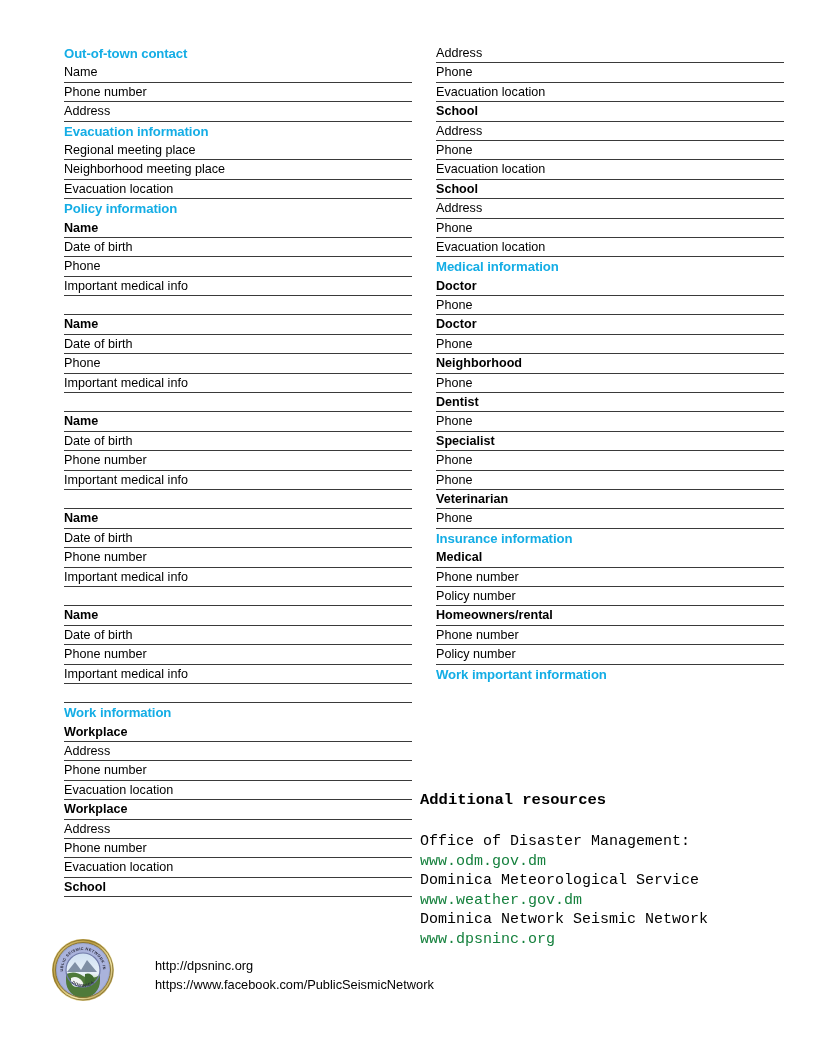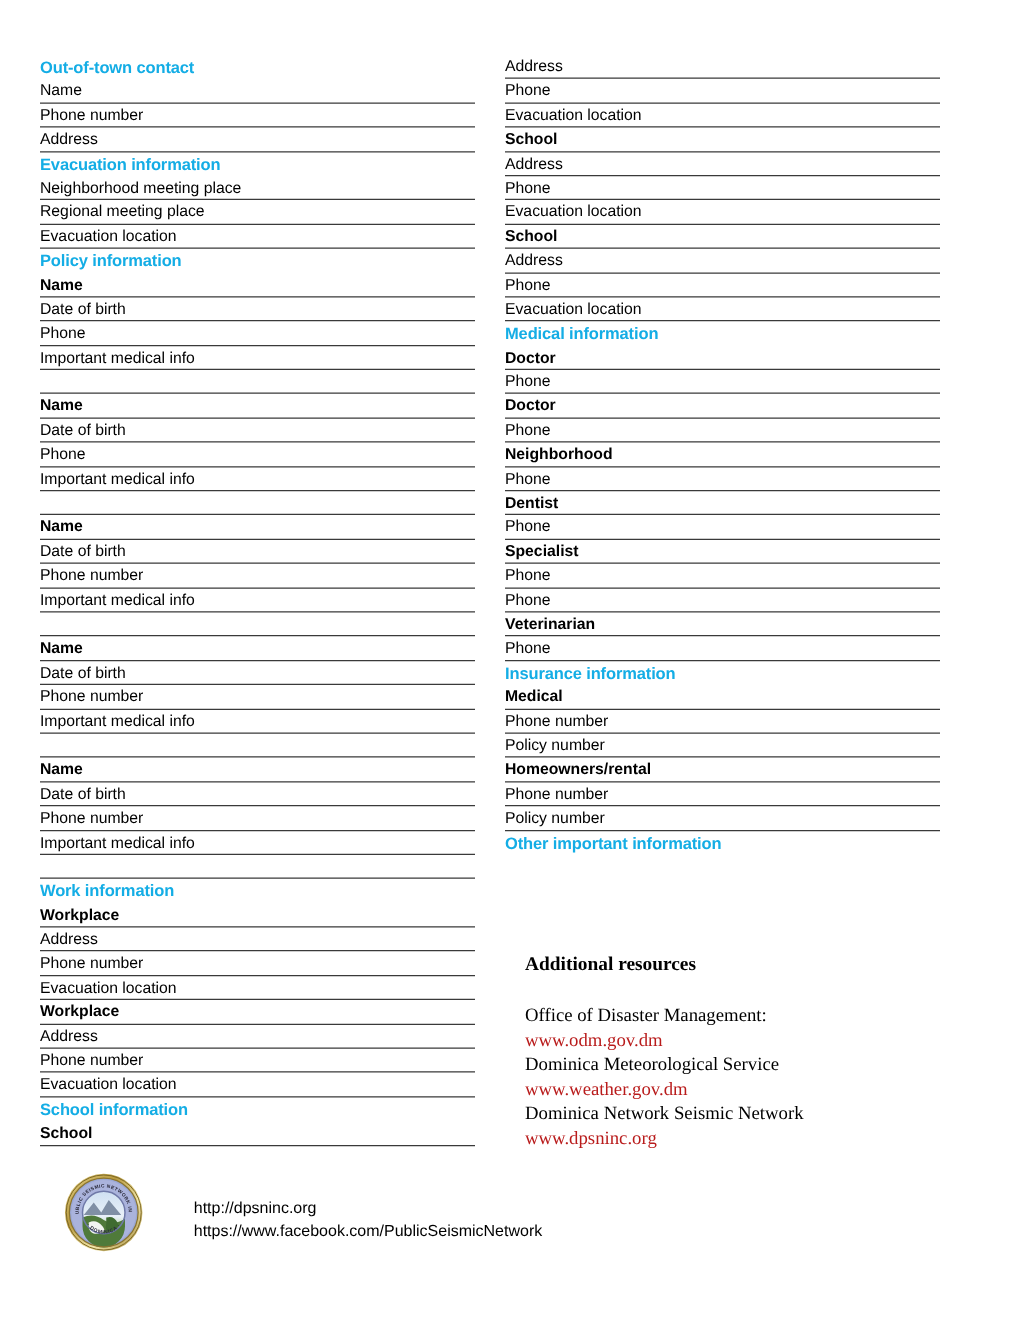--- a/index.html
+++ b/index.html
@@ -19,21 +19,21 @@
   .page {
     position: absolute;
     left: 0; top: 0;
     width: 816px;
     height: 1056px;
   }
 
   
   .columns {
     position: absolute;
-    left: 32px;
+    left: 64px;
     top: 44px;
     width: 720px;
     display: flex;
     flex-direction: row;
     align-items: flex-start;
   }
   .col {
     width: 348px;
     flex: 0 0 348px;
   }
@@ -58,36 +58,36 @@
     overflow: hidden;
     box-sizing: border-box;
   }
   .field.bold { font-weight: bold; }
   .field.blank { font-size: 1px; }
 
   
   .resources {
     position: absolute;
     left: 420px;
-    top: 762px;
+    top: 790px;
     width: 350px;
-    font-family: Liberation Serif, serif;
+    font-family: Liberation Mono, monospace;
   }
   .resources-title {
     font-size: 15.5px;
     font-weight: bold;
     line-height: 20px;
     margin-bottom: 22px;
   }
   .res-line {
     font-size: 15px;
     line-height: 19.6px;
     white-space: nowrap;
   }
-  .res-link { color: #b91c1c; }
+  .res-link { color: #15803d; }
 
   
   .footer {
     position: absolute;
     left: 48px;
     top: 935px;
     width: 720px;
     display: flex;
     flex-direction: row;
     align-items: flex-start;
@@ -116,22 +116,22 @@
 
 <div class="page">
 
   <div class="columns">
     <div class="col col-left" id="col-left">
         <div class="section-head">Out-of-town contact</div>
         <div class="field">Name</div>
         <div class="field">Phone number</div>
         <div class="field">Address</div>
         <div class="section-head">Evacuation information</div>
+        <div class="field">Regional meeting place</div>
         <div class="field">Neighborhood meeting place</div>
-        <div class="field">Regional meeting place</div>
         <div class="field">Evacuation location</div>
         <div class="section-head">Policy information</div>
         <div class="field bold">Name</div>
         <div class="field">Date of birth</div>
         <div class="field">Phone</div>
         <div class="field">Important medical info</div>
         <div class="field blank"></div>
         <div class="field bold">Name</div>
         <div class="field">Date of birth</div>
         <div class="field">Phone</div>
@@ -154,21 +154,20 @@
         <div class="field blank"></div>
         <div class="section-head">Work information</div>
         <div class="field bold">Workplace</div>
         <div class="field">Address</div>
         <div class="field">Phone number</div>
         <div class="field">Evacuation location</div>
         <div class="field bold">Workplace</div>
         <div class="field">Address</div>
         <div class="field">Phone number</div>
         <div class="field">Evacuation location</div>
-        <div class="section-head">School information</div>
         <div class="field bold">School</div>
       </div>
     <div class="col col-right" id="col-right">
         <div class="field">Address</div>
         <div class="field">Phone</div>
         <div class="field">Evacuation location</div>
         <div class="field bold">School</div>
         <div class="field">Address</div>
         <div class="field">Phone</div>
         <div class="field">Evacuation location</div>
@@ -190,21 +189,21 @@
         <div class="field">Phone</div>
         <div class="field bold">Veterinarian</div>
         <div class="field">Phone</div>
         <div class="section-head">Insurance information</div>
         <div class="field bold">Medical</div>
         <div class="field">Phone number</div>
         <div class="field">Policy number</div>
         <div class="field bold">Homeowners/rental</div>
         <div class="field">Phone number</div>
         <div class="field">Policy number</div>
-        <div class="section-head">Other important information</div>
+        <div class="section-head">Work important information</div>
       </div>
   </div>
 
   <div class="resources">
     <div class="resources-title">Additional resources</div>
     <div id="resources-list">
         <div class="res-line">Office of Disaster Management:</div>
         <div class="res-line res-link">www.odm.gov.dm</div>
         <div class="res-line">Dominica Meteorological Service</div>
         <div class="res-line res-link">www.weather.gov.dm</div>

